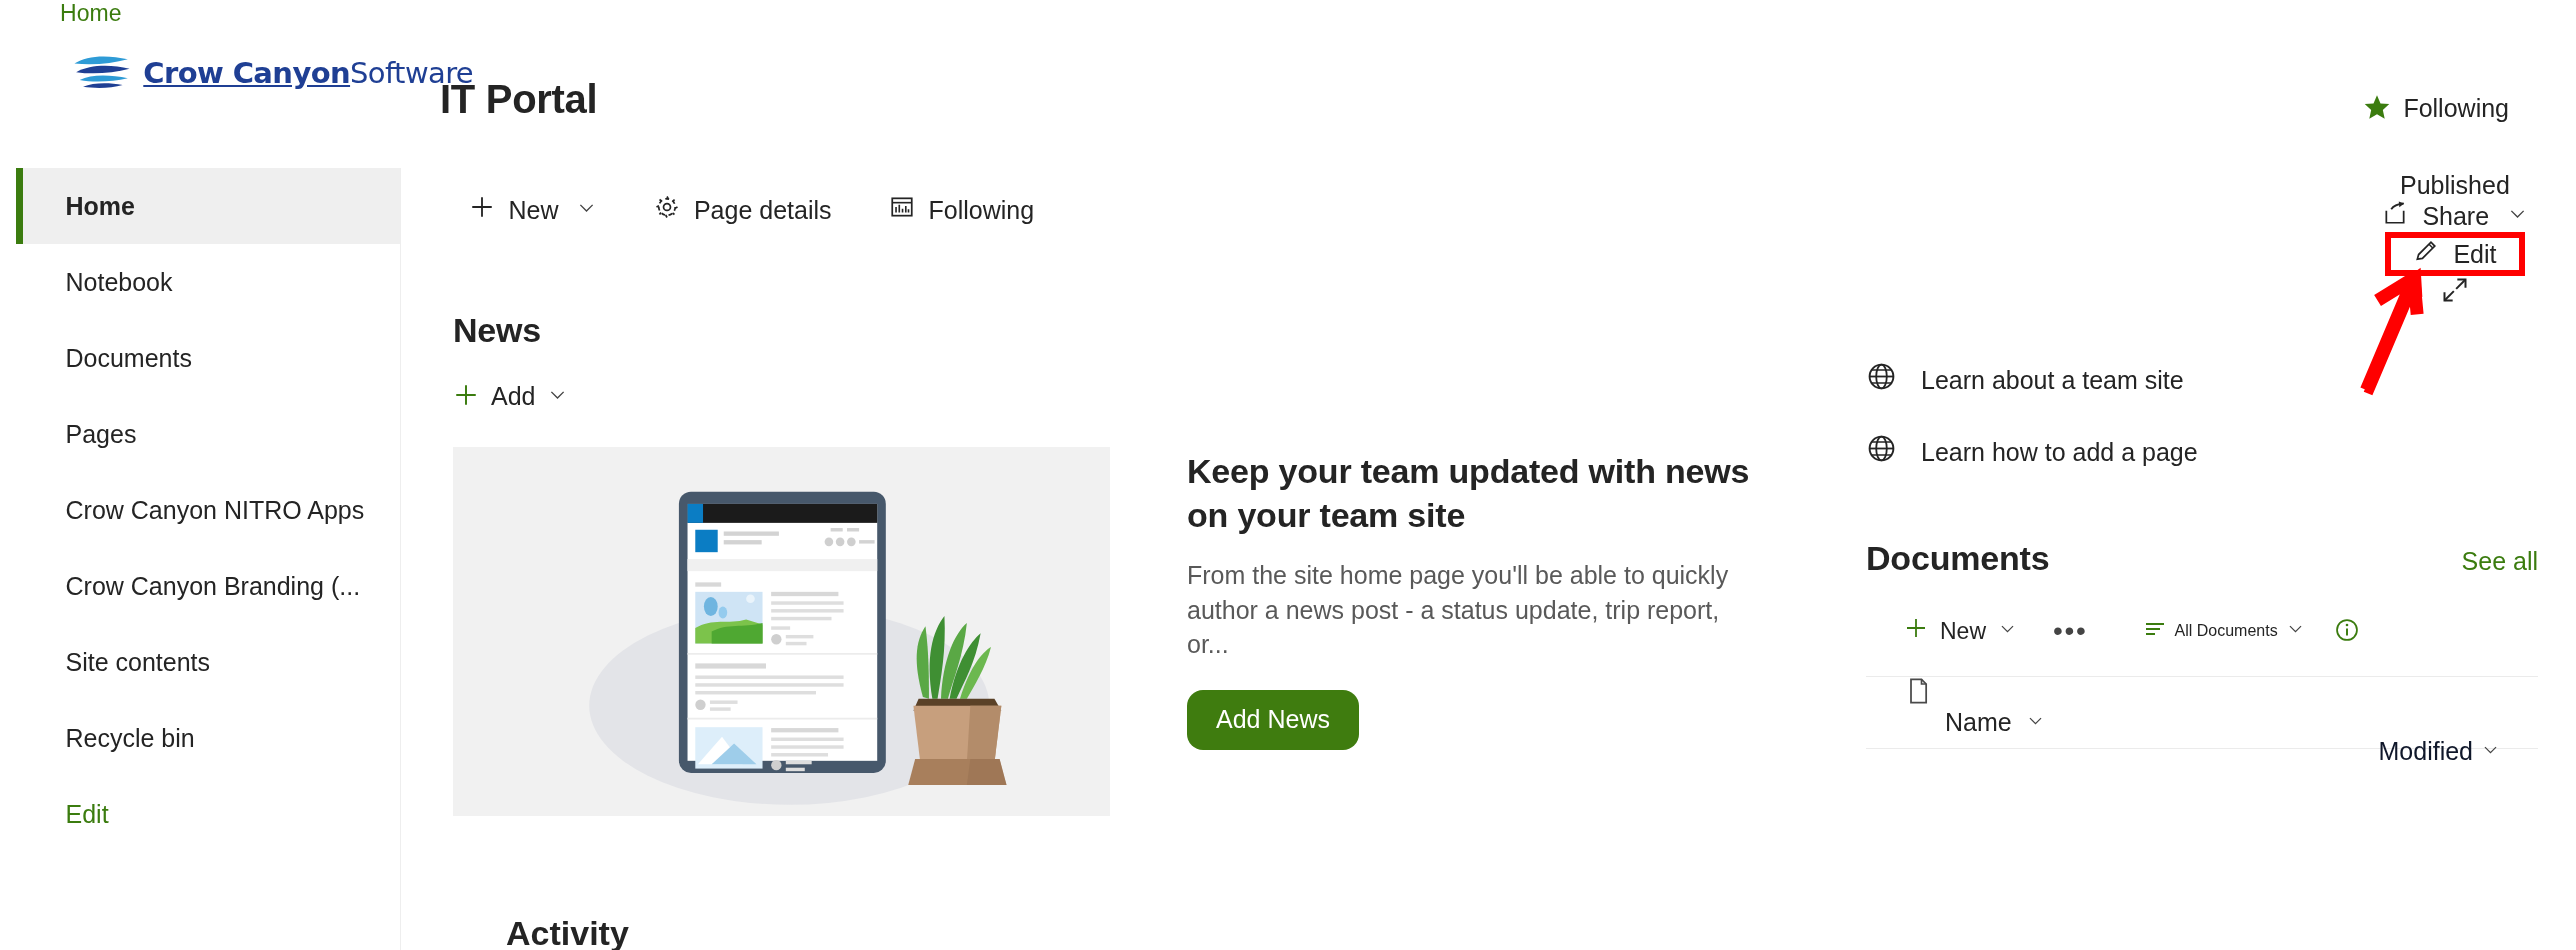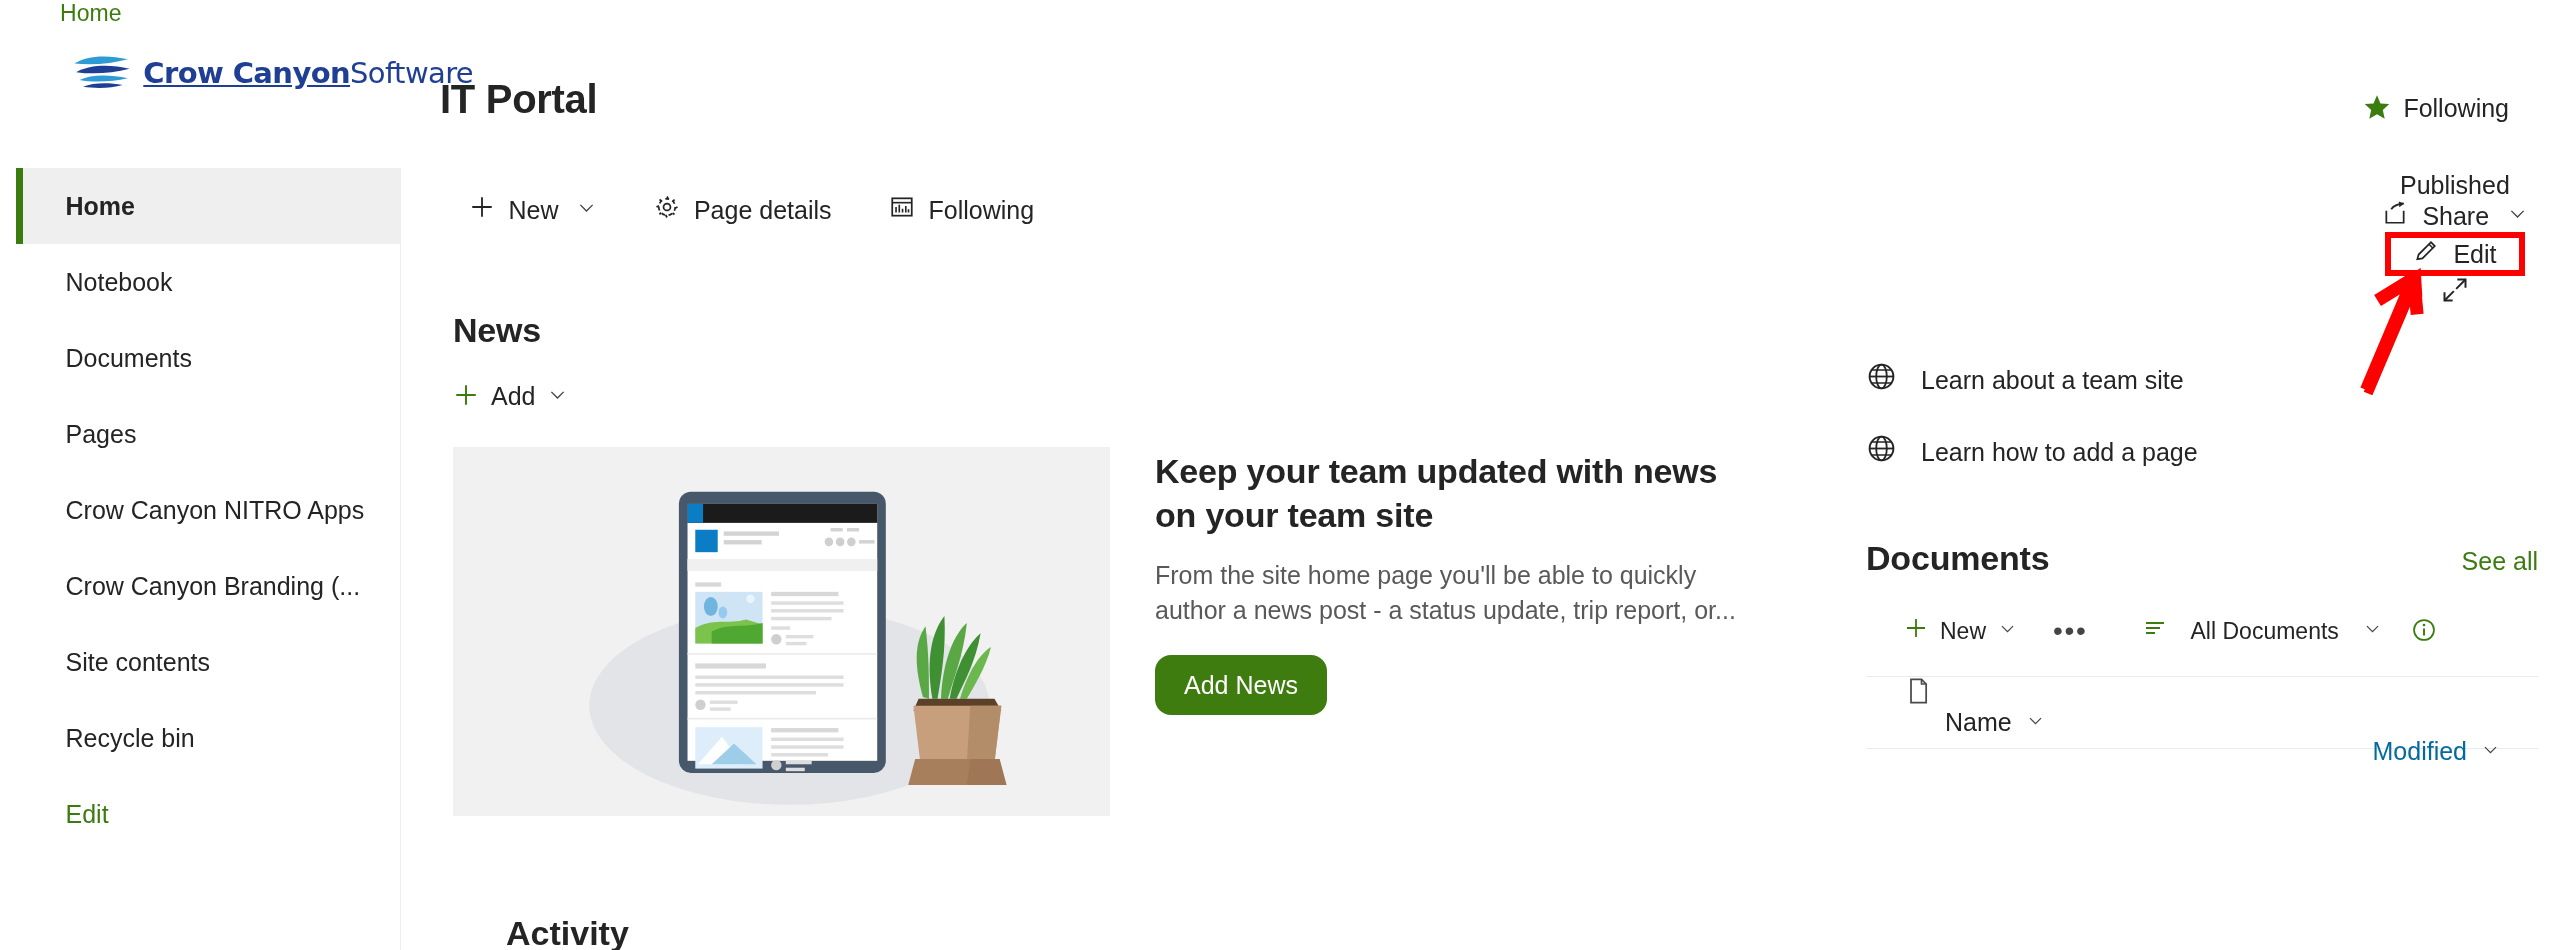--- a/index.html
+++ b/index.html
@@ -130,21 +130,21 @@
   .section-h {
     font-size: 34px; font-weight: 600; color: #242424; letter-spacing: -0.2px;
   }
   .add-row {
     display: flex; align-items: center; gap: 12px;
     margin-top: 32px; cursor: pointer;
   }
   .add-label { font-size: 25px; color: #242424; }
   .add-chev { font-size: 19px; color: #444; }
 
-  .news-card { display: flex; margin-top: 36px; }
+  .news-card { display: flex; margin-top: 36px; gap: 32px; }
   .news-thumb {
     width: 657px; height: 369px;
     background: #f1f1f1;
     position: relative;
     flex: 0 0 auto;
   }
   .news-body { margin-left: 45px; width: 603px; padding-top: 3.4px; }
   .news-title {
     font-size: 34px; font-weight: 600; color: #242424;
     line-height: 1.28; letter-spacing: -0.2px; cursor: pointer;
@@ -179,32 +179,32 @@
   .see-all { font-size: 25px; color: #3b7c0f; cursor: pointer; }
 
   .docs-toolbar {
     display: flex; align-items: center;
     margin-top: 29px; padding-left: 38px;
     height: 48px;
   }
   .dt-btn { display:flex; align-items:center; gap:12px; font-size:23px; color:#242424; cursor:pointer; }
   .dt-chev { font-size: 17px; color:#444; }
   .dt-ellipsis { font-size: 28px; color:#444; margin: 0 0 0 36px; cursor:pointer; letter-spacing:1.7px; line-height:0.6;}
-  .dt-view { display:flex; align-items:center; gap:24px; font-size:23px; color:#242424; cursor:pointer; margin-left: 55px; }
+  .dt-view { display:flex; align-items:center; gap:8px; font-size:16px; color:#242424; cursor:pointer; margin-left: 55px; }
   .dt-info { margin-left: 29px; cursor:pointer; display:flex; align-items:center; }
 
   .docs-table { margin-top: 21px; border-top: 1.7px solid #ebebeb; }
   .docs-cols {
     display: flex; align-items: flex-start;
     height: 72px; padding-left: 38px;
     border-bottom: 1.7px solid #ebebeb;
     flex-direction: column;
   }
   .col-name { display:flex; align-items:center; gap:14px; font-size:25px; color:#242424; cursor:pointer; margin-left: 41px; }
-  .col-mod { display:flex; align-items:center; gap:14px; font-size:25px; color:#0369a1; cursor:pointer; margin-left:auto; margin-right: 38px;}
+  .col-mod { display:flex; align-items:center; gap:8px; font-size:25px; color:#0f172a; cursor:pointer; margin-left:auto; margin-right: 38px;}
   .col-chev { font-size: 18px; color:#444; }
 </style>
 </head>
 <body>
 
 <div id="root">
 
   <div class="breadcrumb">Home</div>
 
   <div class="site-header">

